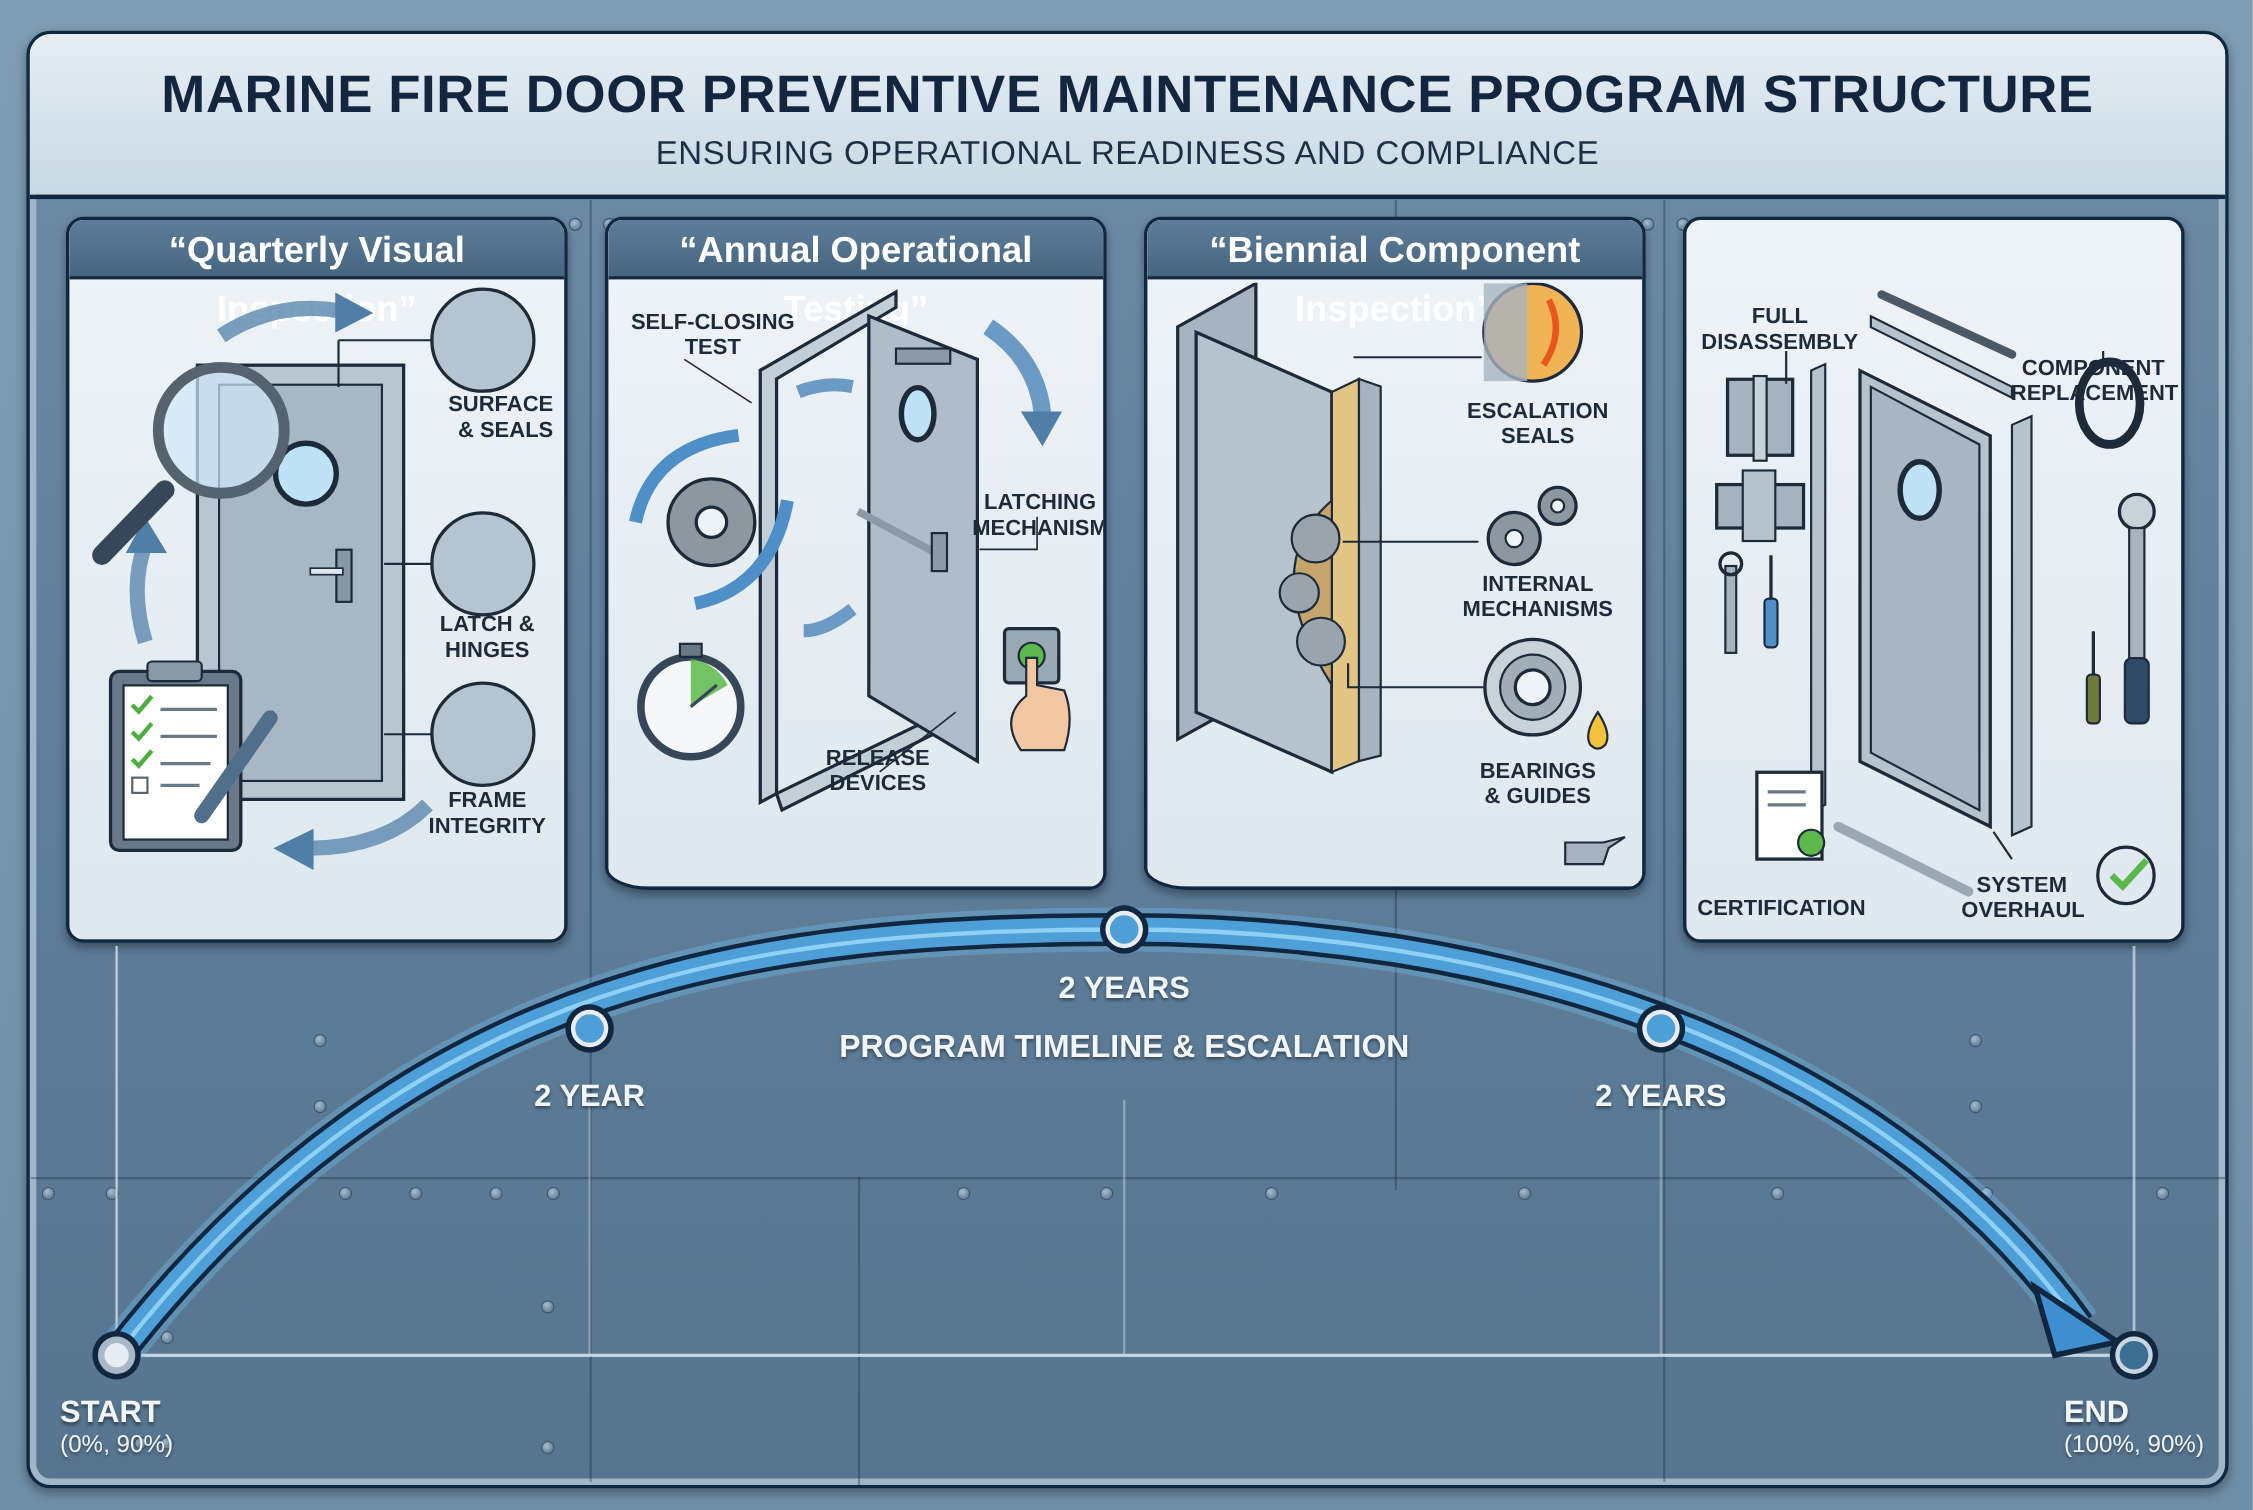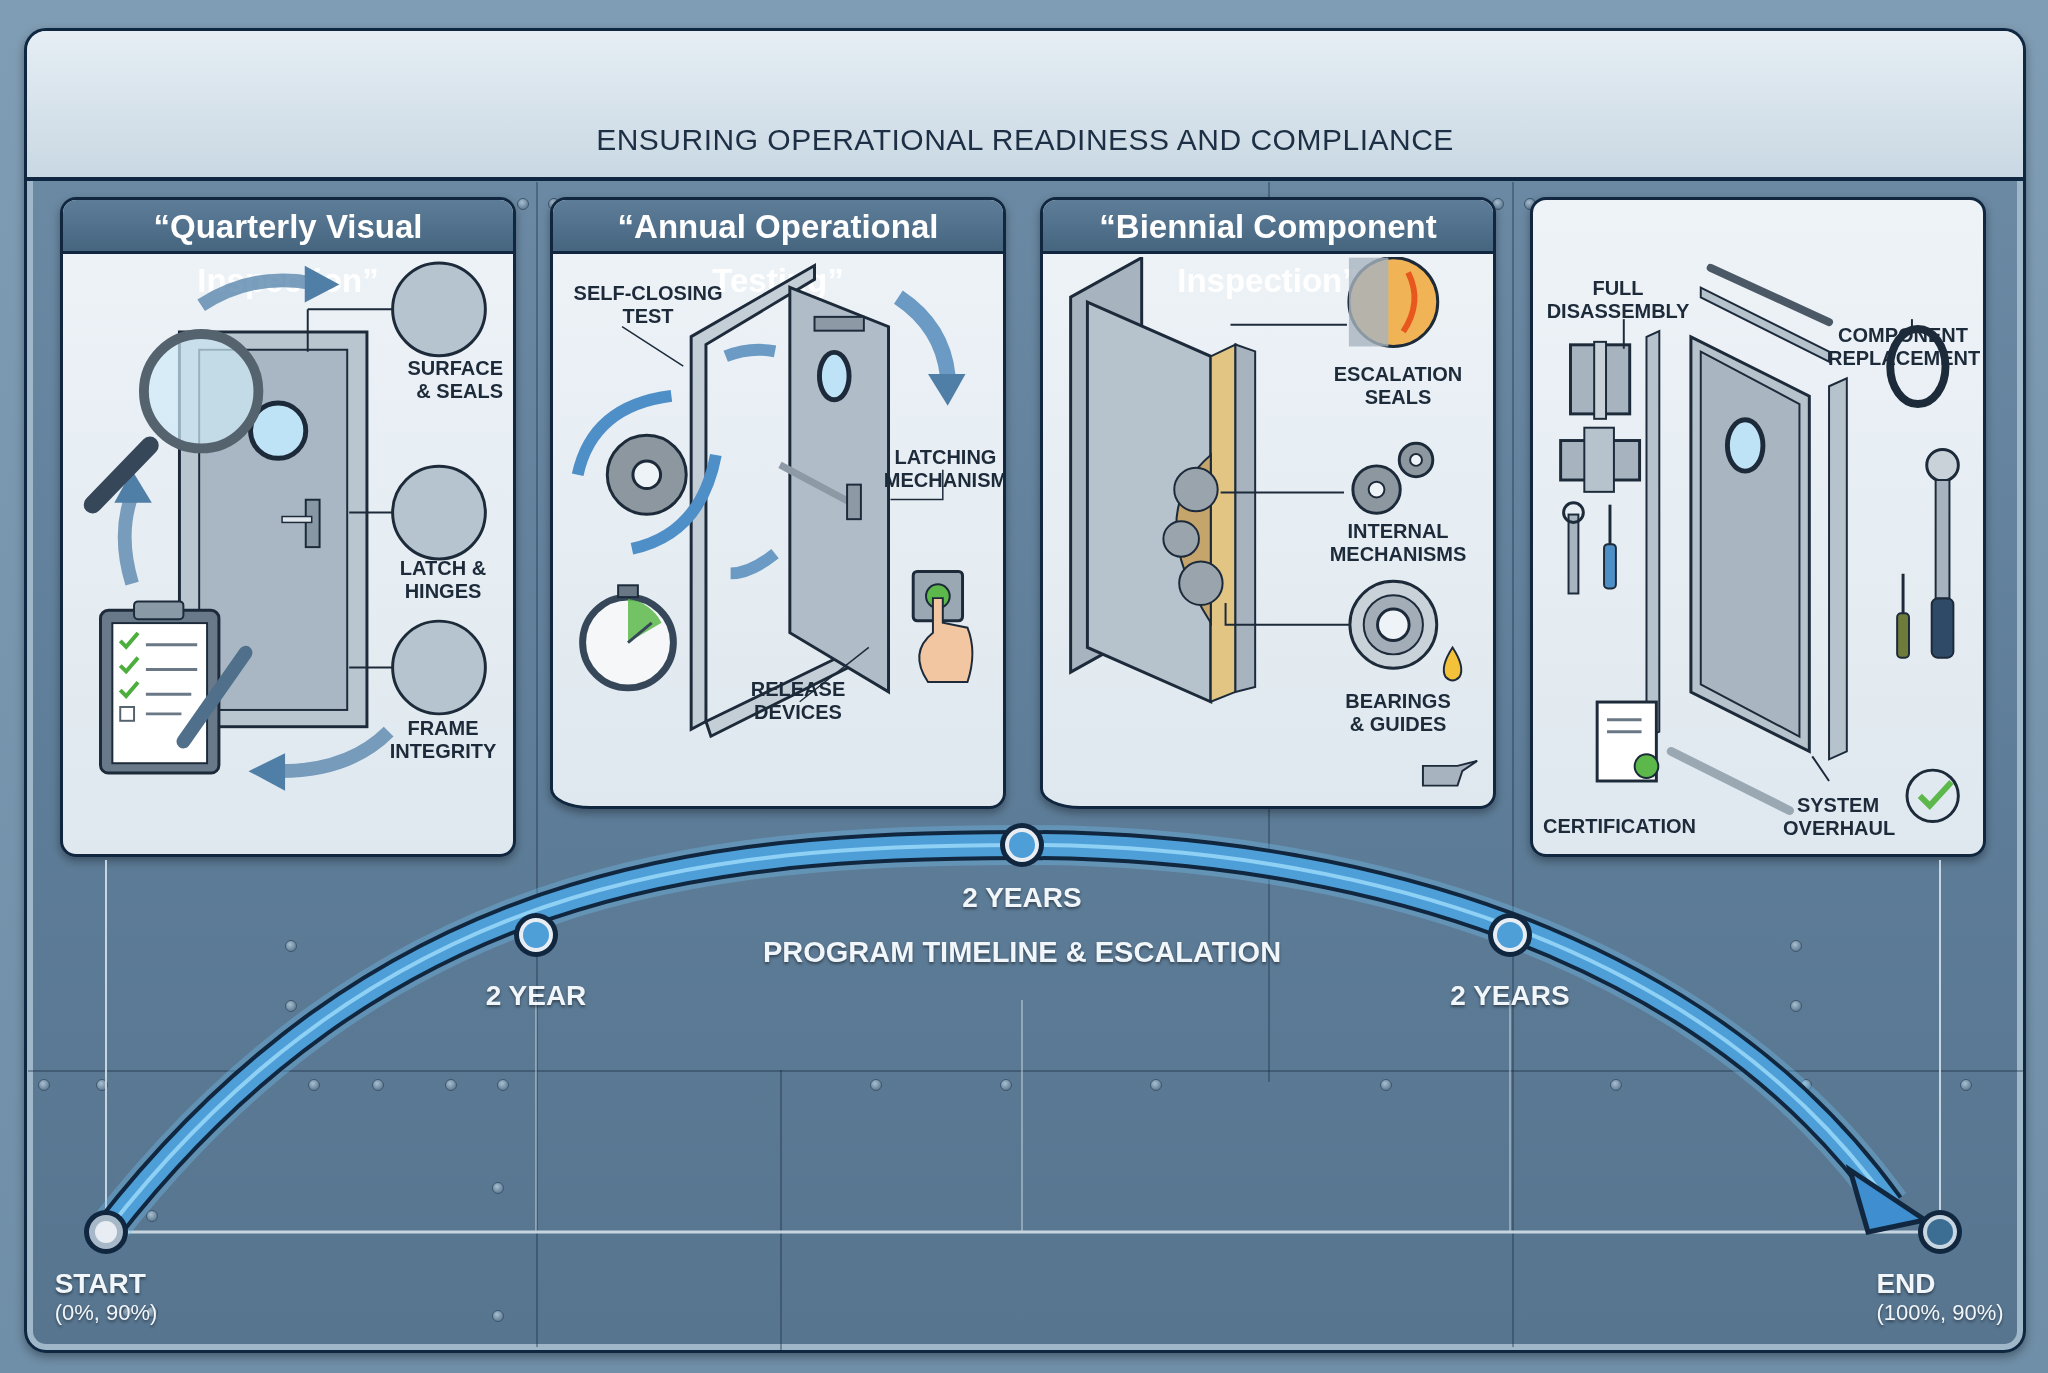--- a/index.html
+++ b/index.html
@@ -63,20 +63,21 @@
     position: absolute; color: #f1f6fa; font-weight: bold; font-size: 28px;
     text-shadow: 0 2px 3px rgba(0,0,0,0.45); white-space: nowrap; transform: translateX(-50%);
   }
   .tl-sub { font-size: 22px; font-weight: normal; display: block; text-align: center; }
 </style>
 </head>
 <body>
 
 <div class="frame">
   <div class="header">
+    <div class="title">MARINE FIRE DOOR PREVENTIVE MAINTENANCE PROGRAM STRUCTURE</div>
     <div class="subtitle">ENSURING OPERATIONAL READINESS AND COMPLIANCE</div>
   </div>
 </div>
 
 <div>
   <div class="seam v" style="left:536px;top:182px;height:1165px;"></div>
   <div class="seam v" style="left:1268px;top:182px;height:900px;"></div>
   <div class="seam v" style="left:1512px;top:182px;height:1165px;"></div>
   <div class="seam v" style="left:780px;top:1070px;height:280px;"></div>
   <div class="seam h" style="left:28px;top:1070px;width:1995px;"></div>

